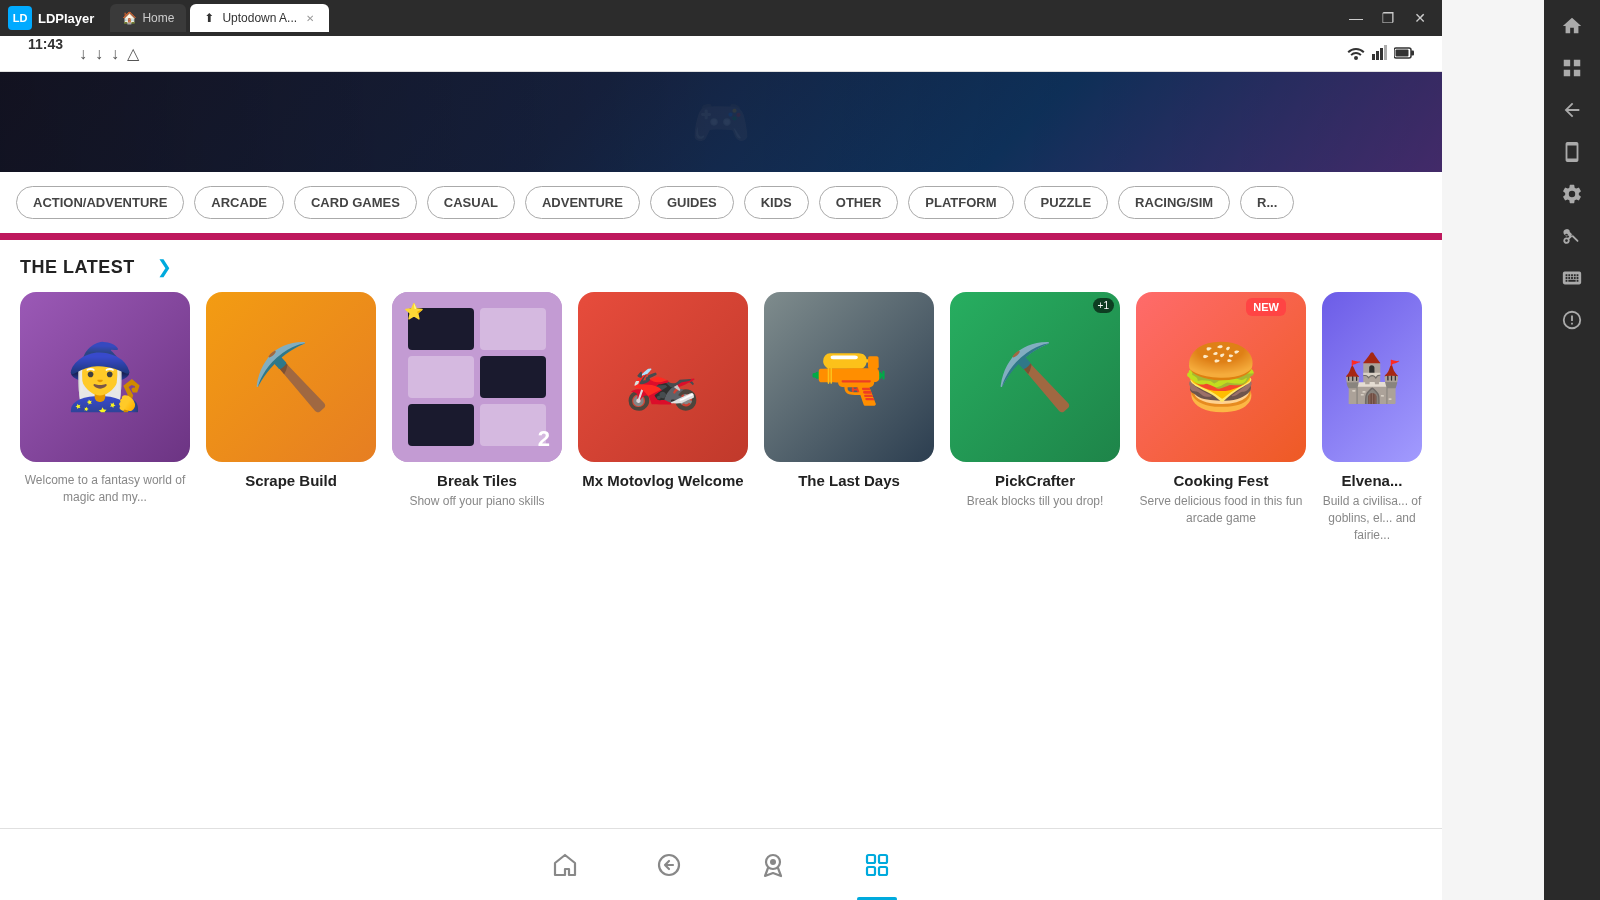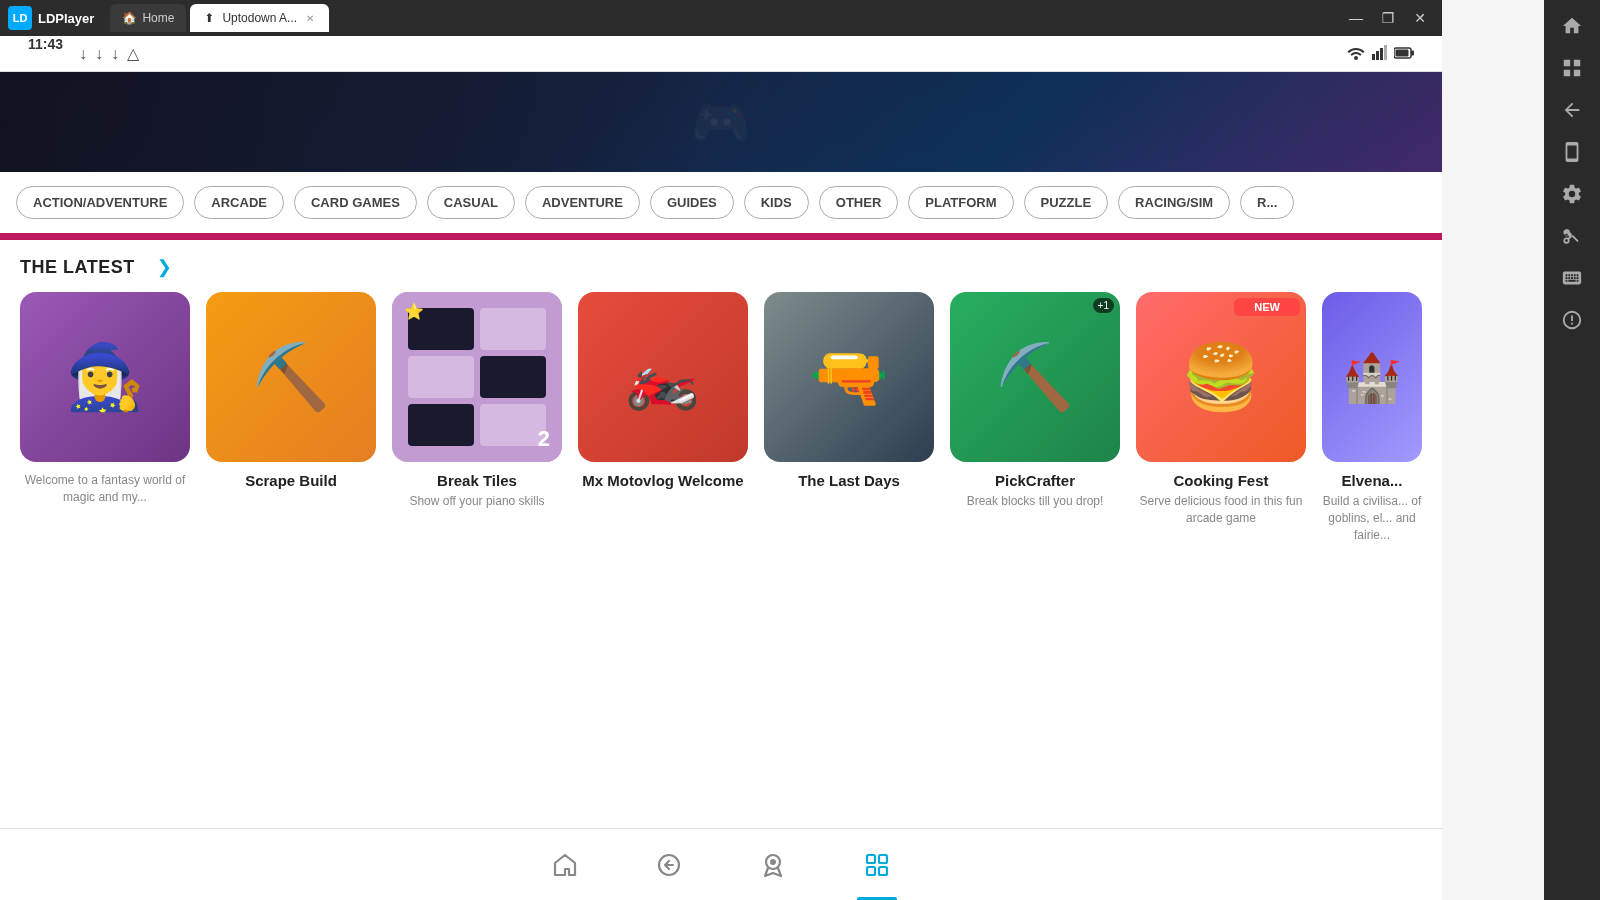--- a/index.html
+++ b/index.html
@@ -296,26 +296,26 @@
       right: 6px;
       background: rgba(0,0,0,0.6);
       color: white;
       font-size: 10px;
       padding: 2px 5px;
       border-radius: 8px;
     }
     .game-badge-new {
       position: absolute;
       top: 6px;
-      right: 6px;
+      right: 20px;
       background: #ff4444;
       color: white;
       font-size: 11px;
       font-weight: bold;
-      padding: 3px 20px;
+      padding: 3px 7px;
       border-radius: 6px;
     }
     .game-name {
       font-size: 15px;
       font-weight: bold;
       color: #222;
       text-align: center;
       margin-bottom: 4px;
     }
     .game-desc {

